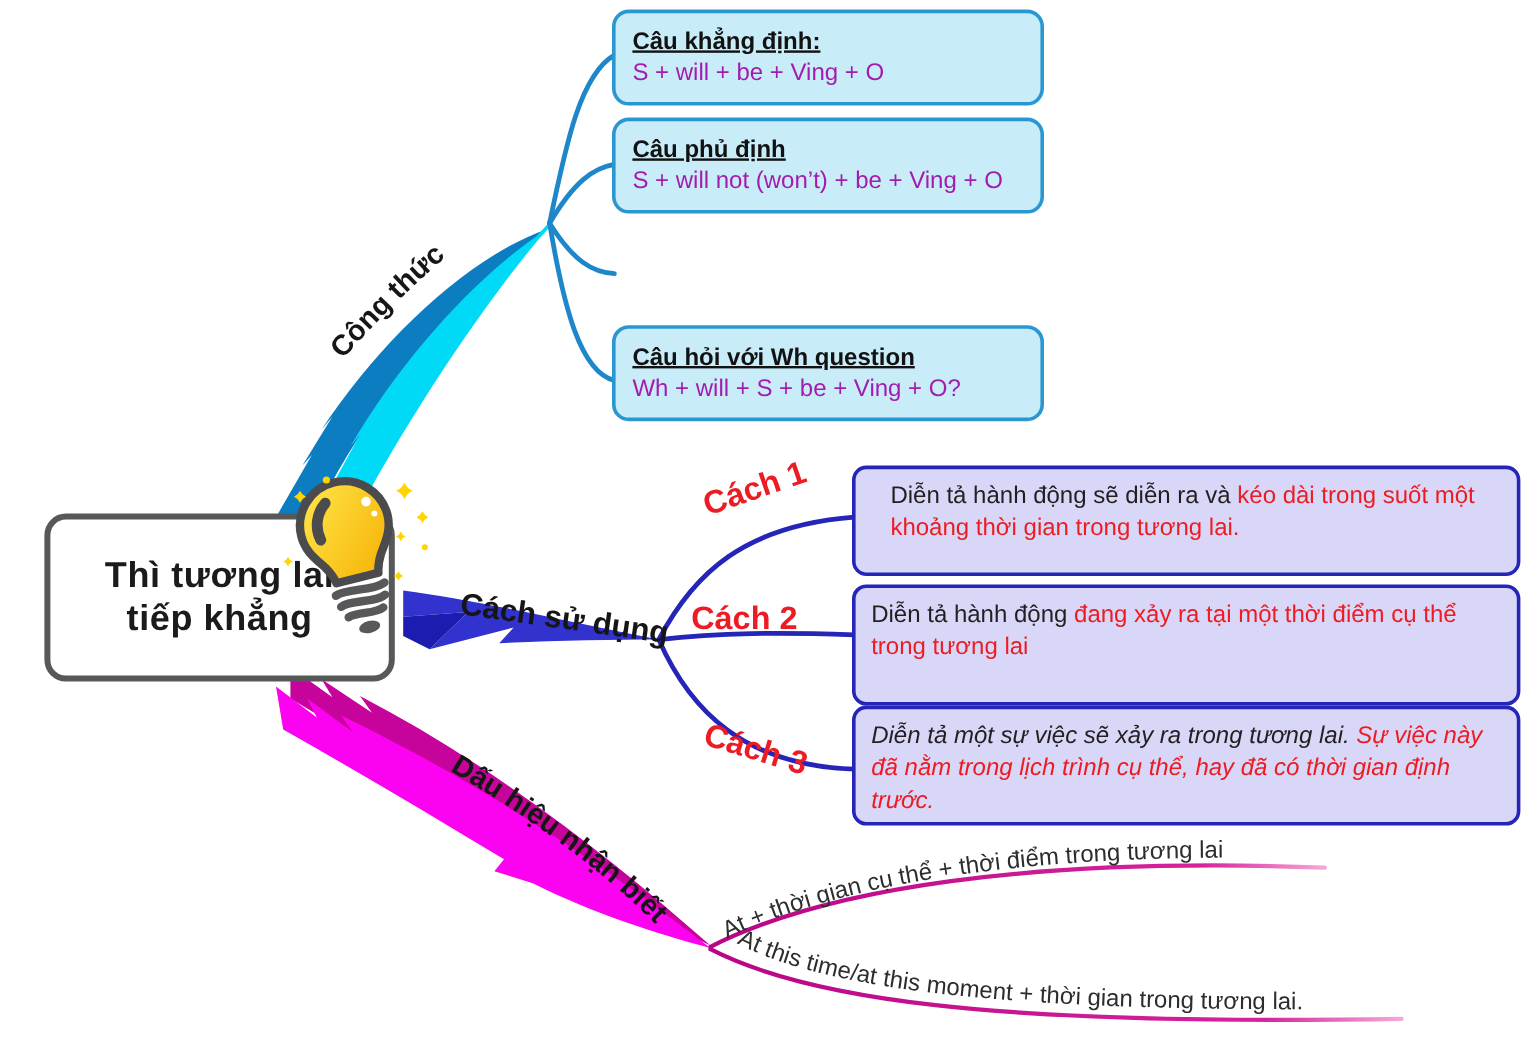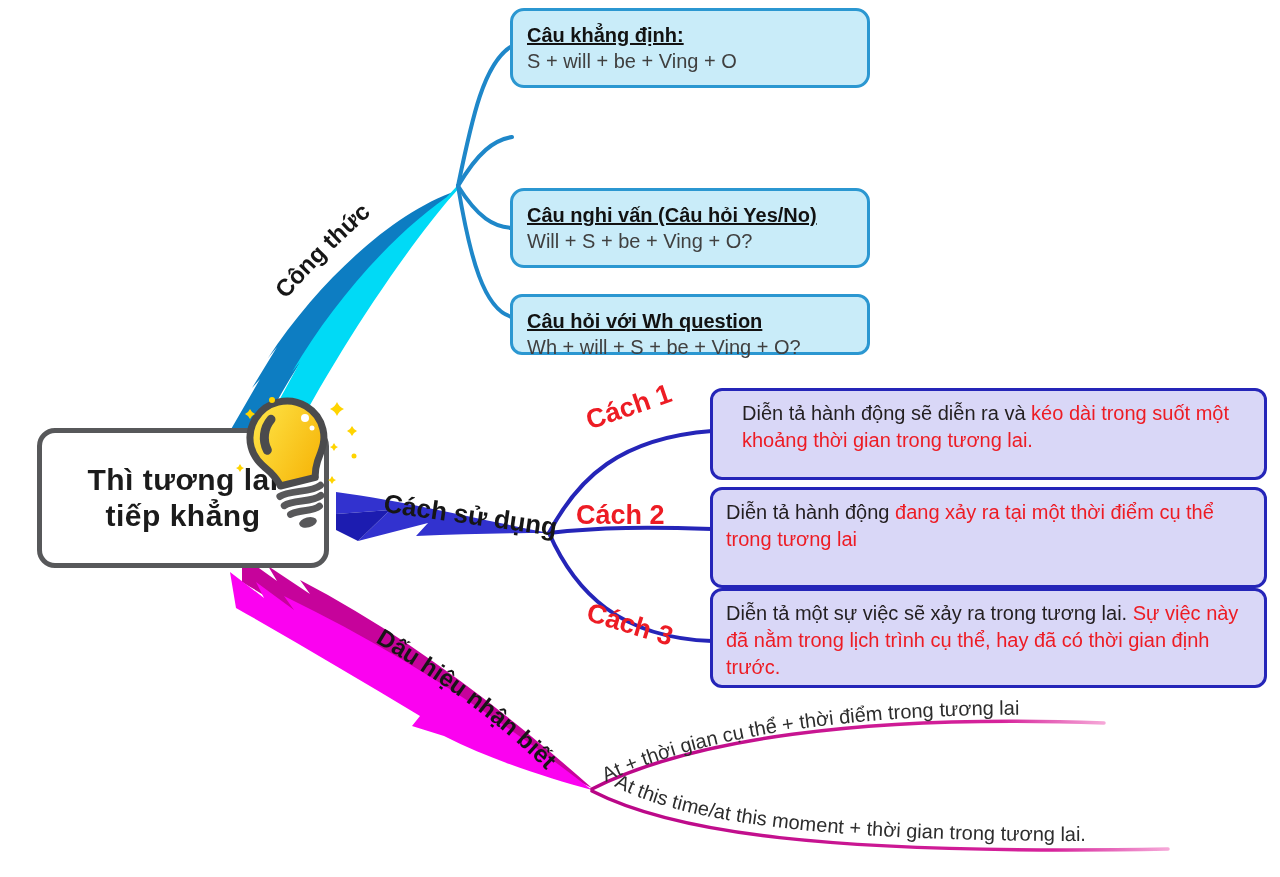--- a/index.html
+++ b/index.html
@@ -15,21 +15,21 @@
     background:#fff;border:5px solid #57585a;border-radius:18px;box-sizing:border-box;
     display:flex;align-items:center;justify-content:center;}
   .center-title{font-weight:bold;font-size:30px;line-height:36px;color:#1b1b1b;
     text-align:center;letter-spacing:0.5px;}
 
   
   .bbox{position:absolute;left:510px;width:360px;background:#c9ecf9;
     border:3px solid #2b97d1;border-radius:14px;box-sizing:border-box;
     padding:11px 14px;color:#1e1e1e;}
   .bbox-title{font-weight:bold;font-size:20px;line-height:26px;color:#121212;text-decoration:underline;}
-  .bbox-formula{font-size:20px;line-height:26px;color:#404040;}
+  .bbox-formula{font-size:20px;line-height:26px;color:#a21caf;}
 
   
   .pbox{position:absolute;left:710px;width:557px;background:#d9d7f7;
     border:3px solid #2525b8;border-radius:12px;box-sizing:border-box;
     padding:9px 13px;font-size:20px;line-height:27px;color:#231f20;}
   .pbox .red{color:#ed1c24;}
 
   
   .rot-label{position:absolute;font-weight:bold;white-space:nowrap;transform-origin:left top;}
   .lbl-usage{left:386px;top:488px;font-size:26px;color:#161616;transform:rotate(8deg);}
@@ -111,36 +111,36 @@
       <div class="center-title">
         <span>Thì tương lai</span><br>
         <span>tiếp khẳng</span>
       </div>
     </div>
 
     <div class="bbox" style="top:8px;height:80px;">
       <div class="bbox-title">Câu khẳng định:</div>
       <div class="bbox-formula">S + will + be + Ving + O</div>
     </div>
-    <div class="bbox" style="top:188px;height:80px;">
-      <div class="bbox-title">Câu nghi vấn (Câu hỏi Yes/No)</div>
-      <div class="bbox-formula">Will + S + be + Ving + O?</div>
+    <div class="bbox" style="top:98px;height:80px;">
+      <div class="bbox-title">Câu phủ định</div>
+      <div class="bbox-formula">S + will not (won’t) + be + Ving + O</div>
     </div>
-    <div class="bbox" style="top:294px;height:61px;border-radius:12px;">
+    <div class="bbox" style="top:271px;height:80px;">
       <div class="bbox-title">Câu hỏi với Wh question</div>
       <div class="bbox-formula">Wh + will + S + be + Ving + O?</div>
     </div>
 
     <div class="pbox" style="top:388px;height:92px;padding-left:29px;">
       <span>Diễn tả hành động sẽ diễn ra và </span><span class="red">kéo dài trong suốt một khoảng thời gian trong tương lai.</span>
     </div>
     <div class="pbox" style="top:487px;height:101px;">
       <span>Diễn tả hành động </span><span class="red">đang xảy ra tại một thời điểm cụ thể trong tương lai</span>
     </div>
-    <div class="pbox" style="top:588px;height:100px;">
+    <div class="pbox" style="top:588px;height:100px;font-style:italic;">
       <span>Diễn tả một sự việc sẽ xảy ra trong tương lai. </span><span class="red">Sự việc này đã nằm trong lịch trình cụ thể, hay đã có thời gian định trước.</span>
     </div>
 
     <div class="rot-label lbl-usage">Cách sử dụng</div>
     <div class="rot-label tag tag1">Cách 1</div>
     <div class="rot-label tag tag2">Cách 2</div>
     <div class="rot-label tag tag3">Cách 3</div>
   </div>
 
   <svg class="layer svg-top" width="1280" height="877" viewBox="0 0 1280 877" xmlns="http://www.w3.org/2000/svg">

